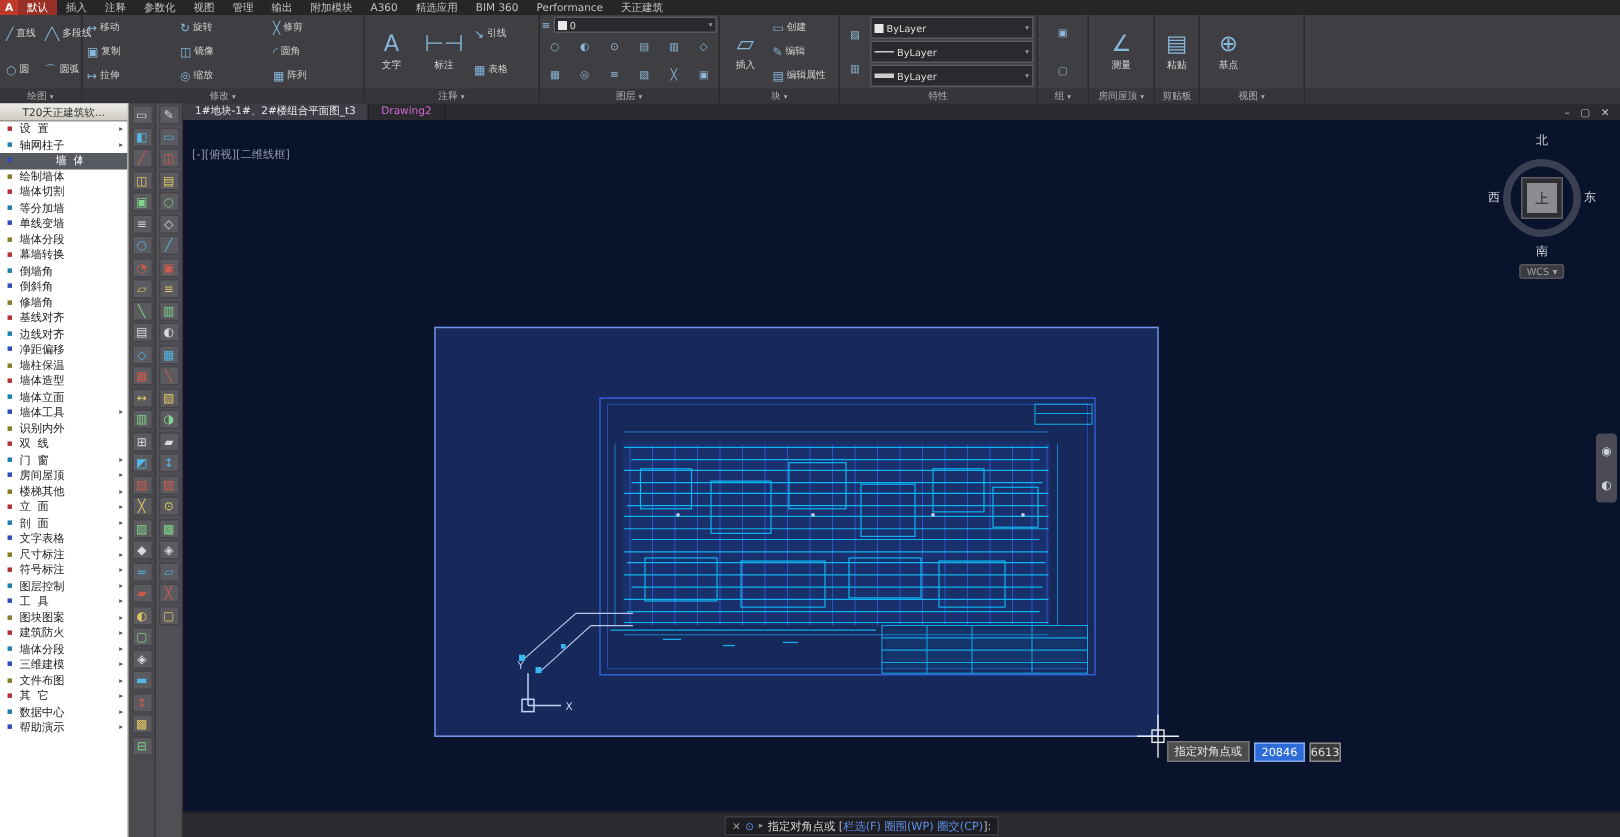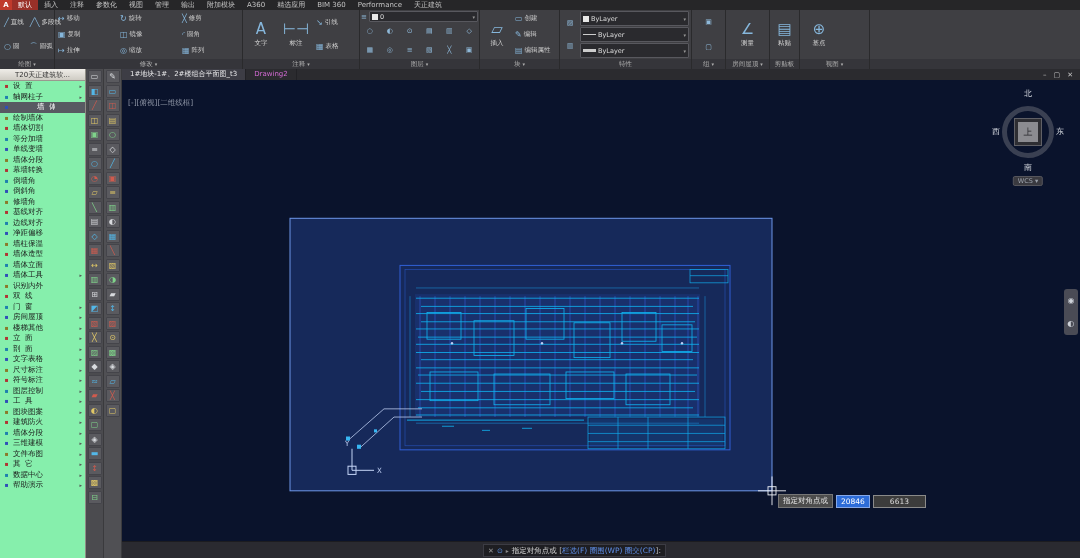--- a/index.html
+++ b/index.html
@@ -36,21 +36,21 @@
 .lw-line{width:13px;height:3px;background:#ccc;display:inline-block;flex:0 0 auto;}
 .tiny-grid{display:grid;grid-template-columns:repeat(6,1fr);row-gap:2px;column-gap:2px;align-content:space-around;flex:1;}
 .ti{font-size:7px;color:#8fb9d9;text-align:center;line-height:8px;}
 .laycol{display:flex;flex-direction:column;gap:1px;flex:1;padding:1px;}
 .layrow{display:flex;gap:2px;align-items:center;}
 
 
 .main{flex:1;display:flex;min-height:0;}
 
 
-.sidebar{width:86px;background:#86efac;display:flex;flex-direction:column;font-size:7.5px;color:#1a1a1a;flex:0 0 auto;border-right:1px solid #8f8d85;}
+.sidebar{width:86px;background:#ffffff;display:flex;flex-direction:column;font-size:7.5px;color:#1a1a1a;flex:0 0 auto;border-right:1px solid #8f8d85;}
 .sb-title{height:12px;line-height:12px;text-align:center;background:linear-gradient(#efede8,#cfccc4);border-bottom:1px solid #9a988f;font-size:7px;color:#333;white-space:nowrap;overflow:hidden;}
 .sb-list{flex:1;overflow:hidden;}
 .menu-item{height:10.5px;display:flex;align-items:center;padding:0 3px;gap:3px;white-space:nowrap;}
 .menu-item.active{background:#585a62;color:#fff;gap:27px;}
 .mi-ic{width:7px;text-align:center;font-size:6px;line-height:1;flex:0 0 auto;}
 .menu-item:nth-child(4n+1) .mi-ic{color:#b03434;}
 .menu-item:nth-child(4n+2) .mi-ic{color:#1f7fae;}
 .menu-item:nth-child(4n+3) .mi-ic{color:#2f4fb8;}
 .menu-item:nth-child(4n) .mi-ic{color:#8a7a2a;}
 .mi-lb{flex:1;overflow:hidden;font-family:Liberation Mono, monospace;}
@@ -88,21 +88,21 @@
 .vc-top{width:20px;height:20px;background:#8b8b90;color:#26262a;display:flex;align-items:center;justify-content:center;font-size:9px;}
 .vc-wcs{position:absolute;left:50%;transform:translateX(-50%);top:88px;background:#3a3a40;border:1px solid #55555c;border-radius:2px;padding:0 4px;font-size:6.5px;color:#9aa0aa;white-space:nowrap;}
 
 
 .navbar{position:absolute;right:2px;top:209px;width:14px;height:46px;background:rgba(90,90,96,.8);border-radius:3px;display:flex;flex-direction:column;align-items:center;justify-content:space-around;color:#cfd3da;font-size:8px;}
 
 
 .tooltip{position:absolute;left:656px;top:414px;display:flex;gap:3px;align-items:center;font-size:7.5px;white-space:nowrap;}
 .tt-label{background:#4c4c4c;border:1px solid #767676;color:#e8e8e8;padding:1px 4px;}
 .tt-x{background:#2d6cd8;border:1px solid #86a8e8;color:#fff;padding:1px 4px;}
-.tt-y{background:#3c3c3c;border:1px solid #8a8a8a;color:#ddd;padding:1px 16px;}
+.tt-y{background:#3c3c3c;border:1px solid #8a8a8a;color:#ddd;padding:1px 0;}
 
 
 .statusbar{height:17px;background:#2a2a30;position:relative;flex:0 0 auto;border-top:1px solid #1c1c20;}
 .cmdbar{position:absolute;left:361px;top:2px;height:13px;display:flex;align-items:center;gap:3px;background:#1e1e22;border:1px solid #3c3c44;padding:0 4px;font-size:7.5px;color:#d8d8d8;white-space:nowrap;}
 .cmd-x{color:#999;font-size:7px;}
 .cmd-ic{color:#5a8fe0;font-size:7px;}
 .cmd-ar{color:#8a8a8a;font-size:6px;}
 .cmd-opt{color:#5f8fe8;}
 .cmd-dim{color:#b8b8b8;}
 </style>

